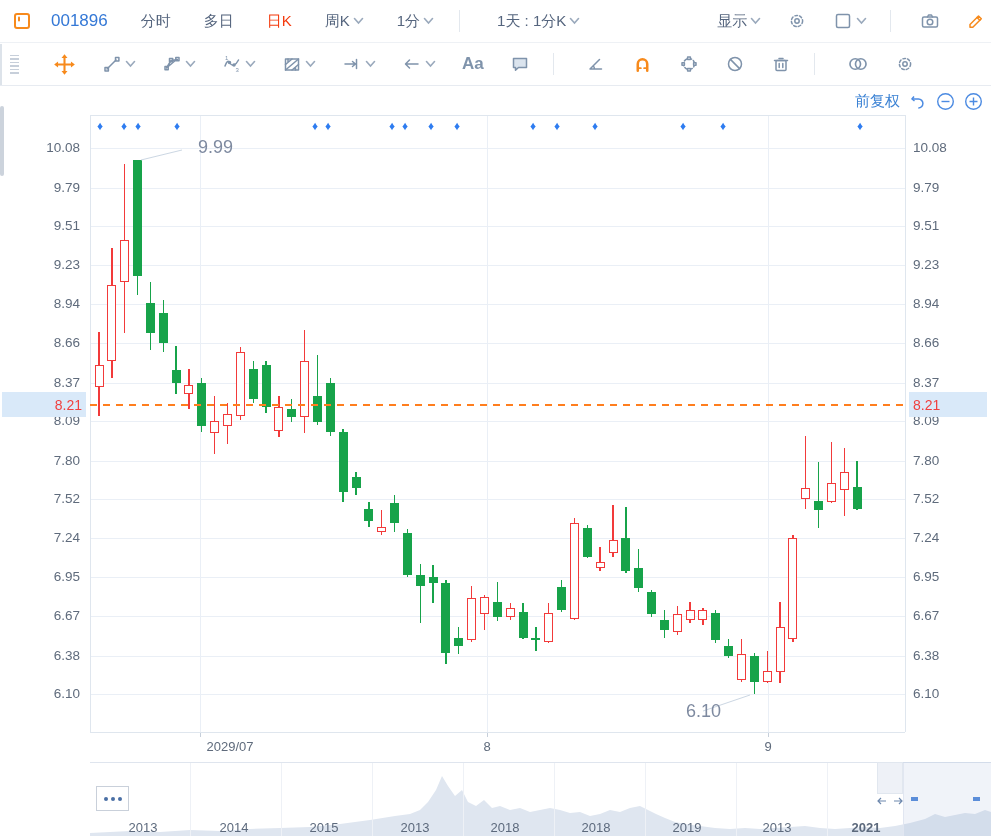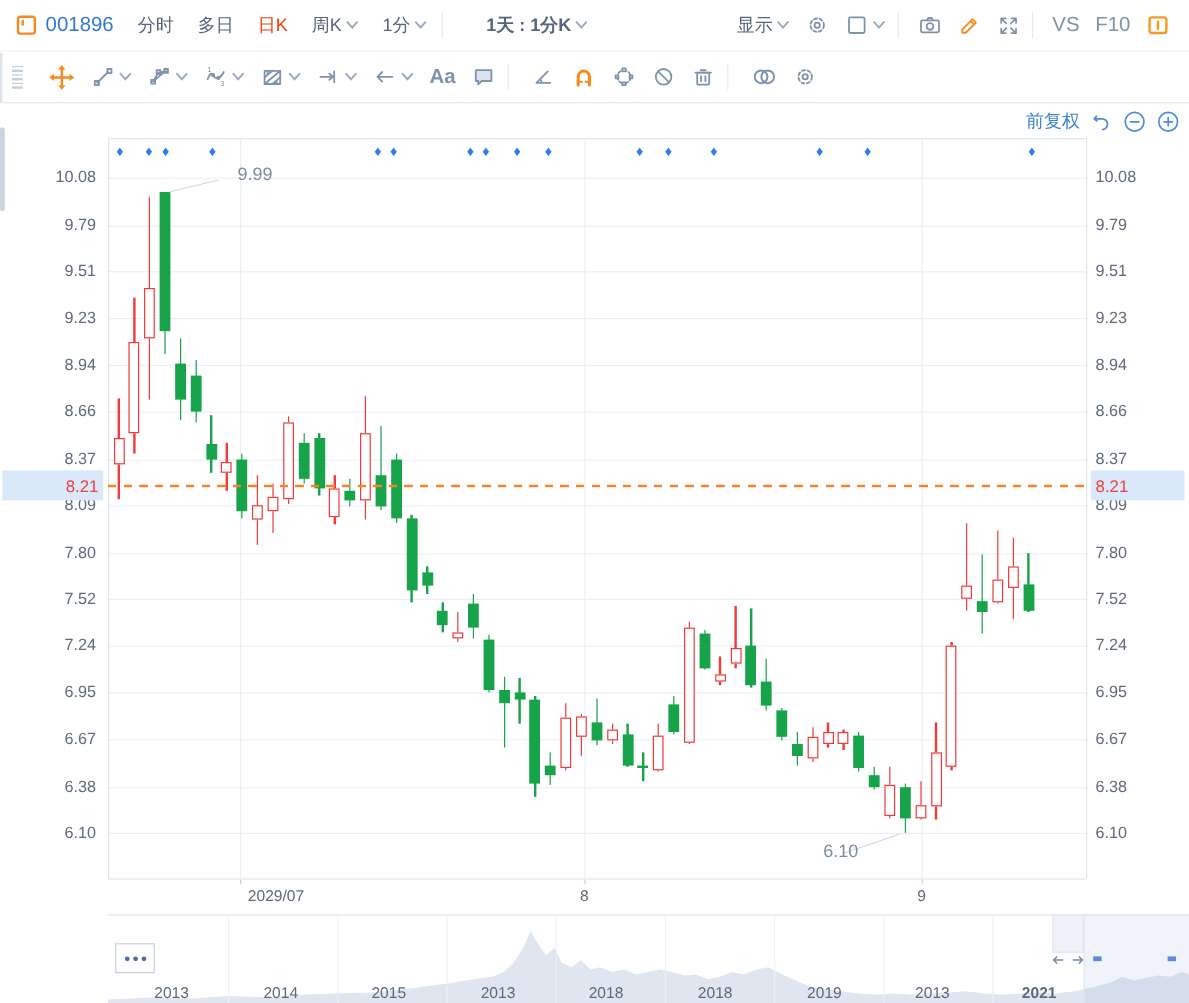--- a/index.html
+++ b/index.html
@@ -1,19 +1,19 @@
 <!DOCTYPE html>
 <html><head>
 <meta charset="utf-8">
 <style>
   html,body{margin:0;padding:0;background:#fff;}
   .app{position:relative;width:991px;height:836px;background:#fff;overflow:hidden;
        font-family:"Liberation Sans","DejaVu Sans",sans-serif;color:#55657e;}
   
-  .tb{position:absolute;left:0;right:0;display:flex;align-items:center;background:#fff;box-sizing:border-box;}
+  .tb{position:absolute;left:0;right:0;display:flex;align-items:center;background:#fff;box-sizing:border-box;gap:13px;}
   .tb-top{top:0;height:43px;border-bottom:1px solid #eef1f5;padding-left:12px;}
   .tb-draw{top:43px;height:43px;border-bottom:1px solid #e7ebf1;padding-left:10px;}
   .tb .it{display:flex;align-items:center;flex:0 0 auto;cursor:pointer;}
   .tb .txt{font-size:15px;color:#55657e;white-space:nowrap;}
   .tb .code{font-size:17px;color:#3478d6;margin:0 6px;}
   .tb .tab{padding:0 6px;}
   .tab.active{color:#f43b0e;}
   .tb .chev{margin-left:3px;display:flex;}
   .vdiv{width:1px;height:22px;background:#e3e8ee;margin:0 6px;flex:0 0 auto;}
   .icon{display:flex;align-items:center;justify-content:center;color:#7f93ab;}
@@ -37,21 +37,21 @@
   .diamond{position:absolute;top:119px;font-size:12px;color:#2e7cf0;transform:translateX(-50%);line-height:14px;}
   .wick{position:absolute;width:1.4px;}
   .body-up{position:absolute;background:#fff;border:1.4px solid #f23a3a;box-sizing:border-box;}
   .body-dn{position:absolute;background:#17a34a;box-sizing:border-box;}
   .curline{position:absolute;height:2px;left:90px;width:816px;
      background:repeating-linear-gradient(90deg,#ff7e1e 0 7px,transparent 7px 13px);}
   .curband{position:absolute;height:25px;background:#d9e9f9;color:#f04040;font-size:14px;
      display:flex;align-items:center;}
   .curband.l{left:2px;width:84px;justify-content:flex-end;padding-right:4px;box-sizing:border-box;}
   .curband.r{left:909px;width:78px;padding-left:4px;box-sizing:border-box;}
-  .anno{position:absolute;font-size:15px;color:#7e8aa0;}
+  .anno{position:absolute;font-size:18px;color:#7e8aa0;}
   .adjrow{position:absolute;top:92px;right:8px;display:flex;align-items:center;gap:9px;}
   .adjrow .adj{color:#3b82d4;font-size:15px;cursor:pointer;}
   .adjrow .icon{color:#4c8be2;cursor:pointer;}
   
   .nav-top{position:absolute;left:90px;top:762px;width:901px;height:1px;background:#dfe5ee;}
   .nav-vline{position:absolute;top:763px;width:1px;height:73px;background:#eef1f6;}
   .yearlab{position:absolute;top:820px;font-size:13px;color:#5d6a7d;transform:translateX(-50%);}
   .morebtn{position:absolute;left:96px;top:786px;width:31px;height:23px;background:#fff;border:1px solid #c9d0da;
      display:flex;align-items:center;justify-content:center;gap:3px;cursor:pointer;}
   .morebtn i{width:4px;height:4px;border-radius:50%;background:#4a6fa5;display:block;}
@@ -92,21 +92,21 @@
       </div>
       <div class="it txt tab" style="margin-left: 8px;">
         <span>1分</span>
         <div class="chev">
           <svg width="11" height="8" viewBox="0 0 11 8" fill="none" stroke="#9aa9bc" stroke-width="1.6" stroke-linecap="round">
             <path d="M1.5 1.5 5.5 6l4-4.5"></path>
           </svg>
         </div>
       </div>
       <div class="vdiv"></div>
-      <div class="it txt tab" style="margin-left: 24px; font-weight: bold;">
+      <div class="it txt tab" style="margin-left: 12px;">
         <span>1天 : 1分K</span>
         <div class="chev">
           <svg width="11" height="8" viewBox="0 0 11 8" fill="none" stroke="#9aa9bc" stroke-width="1.6" stroke-linecap="round">
             <path d="M1.5 1.5 5.5 6l4-4.5"></path>
           </svg>
         </div>
       </div>
       <div class="it txt" style="margin-left: 118px;">
         <span>显示</span>
         <div class="chev">

